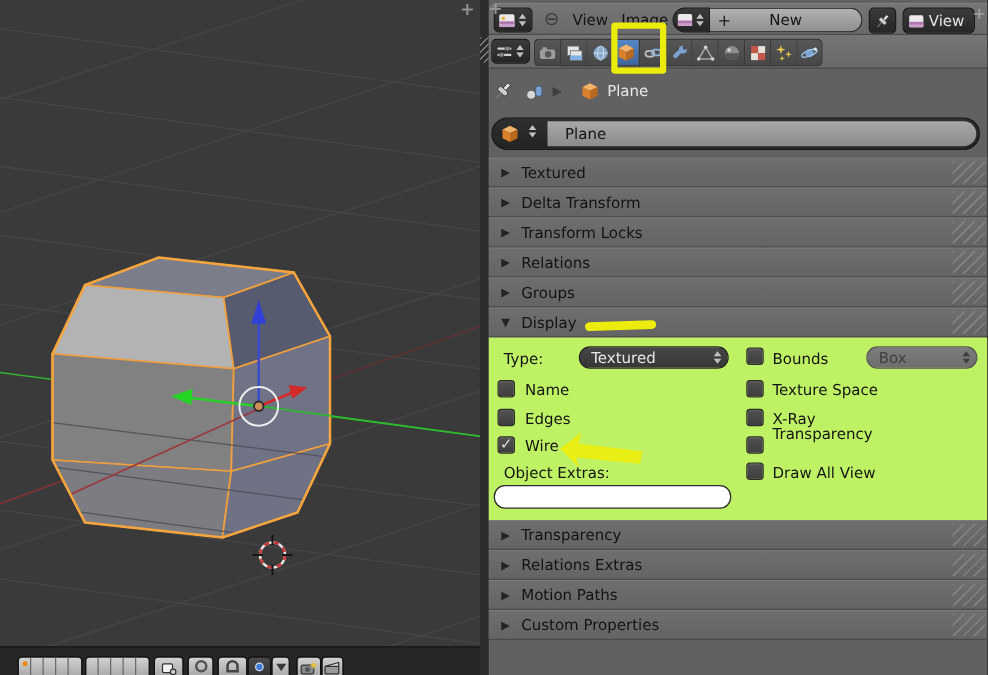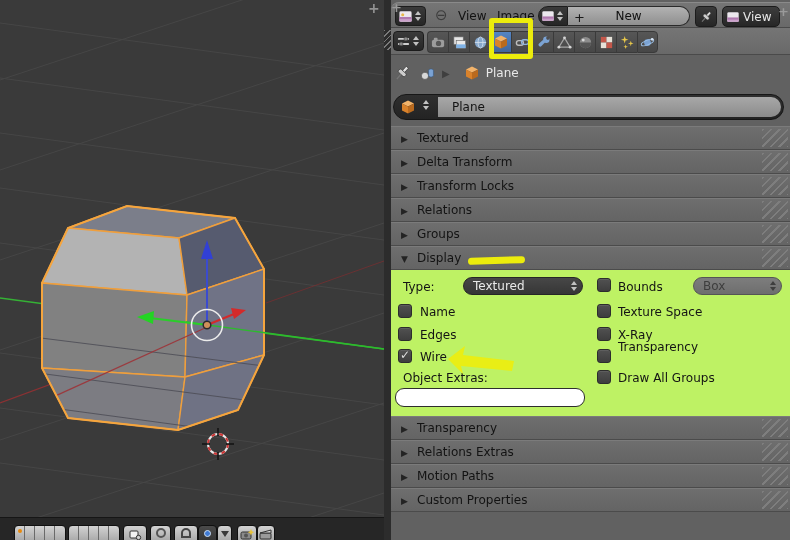--- a/index.html
+++ b/index.html
@@ -477,21 +477,21 @@
 
           <div class="checkbox checked" style="left:7px; top:79px;">
               <span class="tick">✓</span>
             </div>
           <span class="fld-label" style="left:29px; top:80px;">Wire</span>
           <div class="checkbox" style="left:206px; top:79px;"></div>
           <span class="fld-label" style="left:227px; top:70px;">Transparency</span>
 
           <span class="fld-label" style="left:12px; top:101px;">Object Extras:</span>
           <div class="checkbox" style="left:206px; top:100px;"></div>
-          <span class="fld-label" style="left:227px; top:101px;">Draw All Groups</span>
+          <span class="fld-label" style="left:227px; top:101px;">Draw All View</span>
 
           <div id="color-swatch"></div>
         </div>
 
         <div class="panel-h">
           <span class="arrow">▶</span>
           <span class="plabel">Transparency</span>
           <span class="stripes"></span>
         </div>
         <div class="panel-h">

